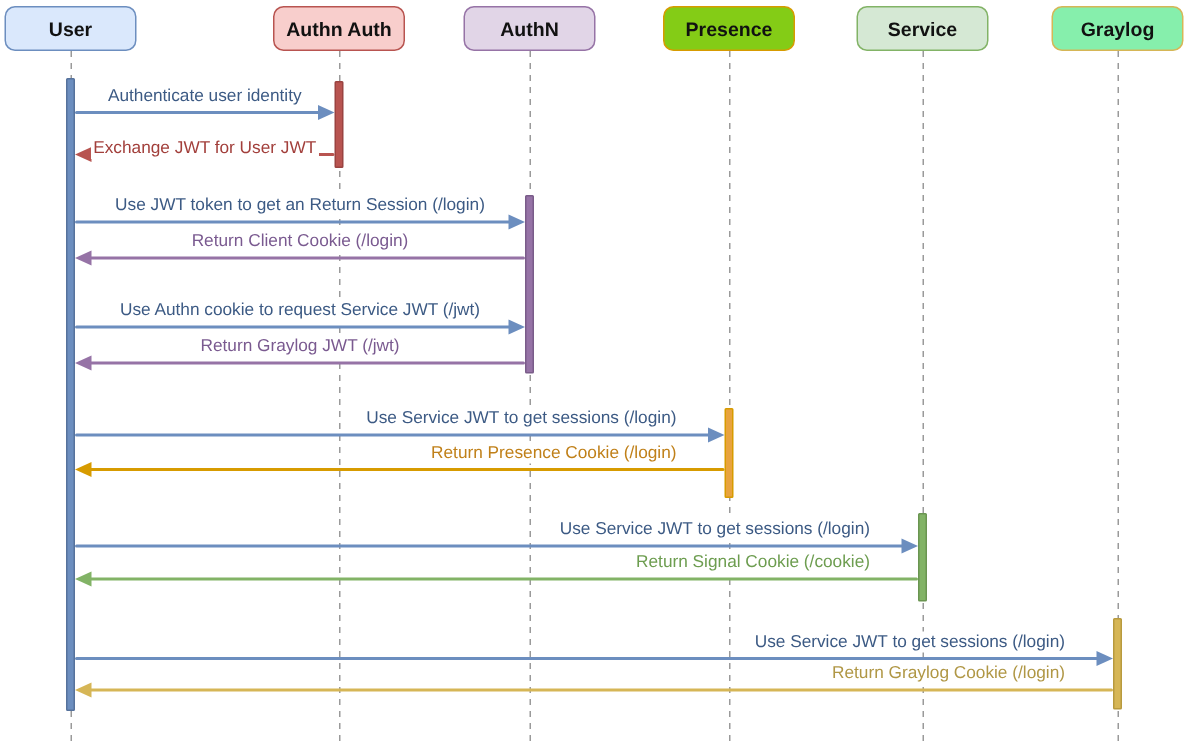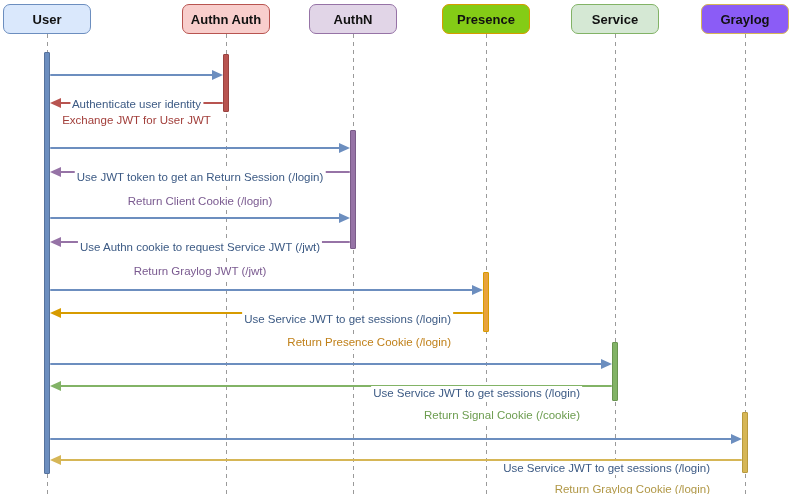--- a/index.html
+++ b/index.html
@@ -61,21 +61,20 @@
   }
   .msg-label {
     position: absolute;
     font-size: 11.5px;
     line-height: 14px;
     height: 14px;
     white-space: nowrap;
     background: #ffffff;
     padding: 0 2px;
     z-index: 4;
-    margin-top: 40px;
   }
 </style>
 </head>
 <body>
 
 <div id="canvas">
   <div id="lifelines-layer">
       <div class="lifeline" style="left: 46.5px; background: repeating-linear-gradient(rgb(154, 154, 154) 0px, rgb(154, 154, 154) 4px, transparent 4px, transparent 8px);"></div>
       <div class="lifeline" style="left: 225.5px; background: repeating-linear-gradient(rgb(154, 154, 154) 0px, rgb(154, 154, 154) 4px, transparent 4px, transparent 8px);"></div>
       <div class="lifeline" style="left: 352.5px; background: repeating-linear-gradient(rgb(154, 154, 154) 0px, rgb(154, 154, 154) 4px, transparent 4px, transparent 8px);"></div>
@@ -93,21 +92,21 @@
     </div>
   <div id="messages-layer">
       <div class="msg">
         <div class="shaft" style="top: 73.75px; background: rgb(108, 142, 191); left: 50px; width: 164px;"></div>
         <div class="arrow-head" style="top: 69.5px; left: 212px; border-left: 11px solid rgb(108, 142, 191);"></div>
         <div class="msg-label" style="top: 56.5px; color: rgb(60, 90, 132); left: 136.5px; transform: translateX(-50%);">Authenticate user identity</div>
       </div>
       <div class="msg">
         <div class="shaft" style="top: 101.75px; background: rgb(184, 84, 80); left: 59px; width: 164px;"></div>
         <div class="arrow-head" style="top: 97.5px; left: 50px; border-right: 11px solid rgb(184, 84, 80);"></div>
-        <div class="msg-label" style="top: 73px; color: rgb(162, 63, 59); left: 136.5px; transform: translateX(-50%);">Exchange JWT for User JWT</div>
+        <div class="msg-label" style="top: 92px; color: rgb(162, 63, 59); left: 136.5px; transform: translateX(-50%);">Exchange JWT for User JWT</div>
       </div>
       <div class="msg">
         <div class="shaft" style="top: 146.75px; background: rgb(108, 142, 191); left: 50px; width: 291px;"></div>
         <div class="arrow-head" style="top: 142.5px; left: 339px; border-left: 11px solid rgb(108, 142, 191);"></div>
         <div class="msg-label" style="top: 129.5px; color: rgb(60, 90, 132); left: 200px; transform: translateX(-50%);">Use JWT token to get an Return Session (/login)</div>
       </div>
       <div class="msg">
         <div class="shaft" style="top: 170.75px; background: rgb(150, 115, 166); left: 59px; width: 291px;"></div>
         <div class="arrow-head" style="top: 166.5px; left: 50px; border-right: 11px solid rgb(150, 115, 166);"></div>
         <div class="msg-label" style="top: 153.5px; color: rgb(122, 90, 144); left: 200px; transform: translateX(-50%);">Return Client Cookie (/login)</div>
@@ -162,17 +161,17 @@
       </div>
       <div class="actor" style="left: 309px; background: rgb(225, 213, 231); border-color: rgb(150, 115, 166);">
         <span>AuthN</span>
       </div>
       <div class="actor" style="left: 442px; background: #84cc16; border-color: rgb(215, 155, 0);">
         <span>Presence</span>
       </div>
       <div class="actor" style="left: 571px; background: rgb(213, 232, 212); border-color: rgb(130, 179, 102);">
         <span>Service</span>
       </div>
-      <div class="actor" style="left: 701px; background: #8b5cf6; border-color: rgb(214, 182, 86);">
+      <div class="actor" style="left: 701px; background: #86efac; border-color: rgb(214, 182, 86);">
         <span>Graylog</span>
       </div>
     </div>
 </div>
 
 </body></html>

